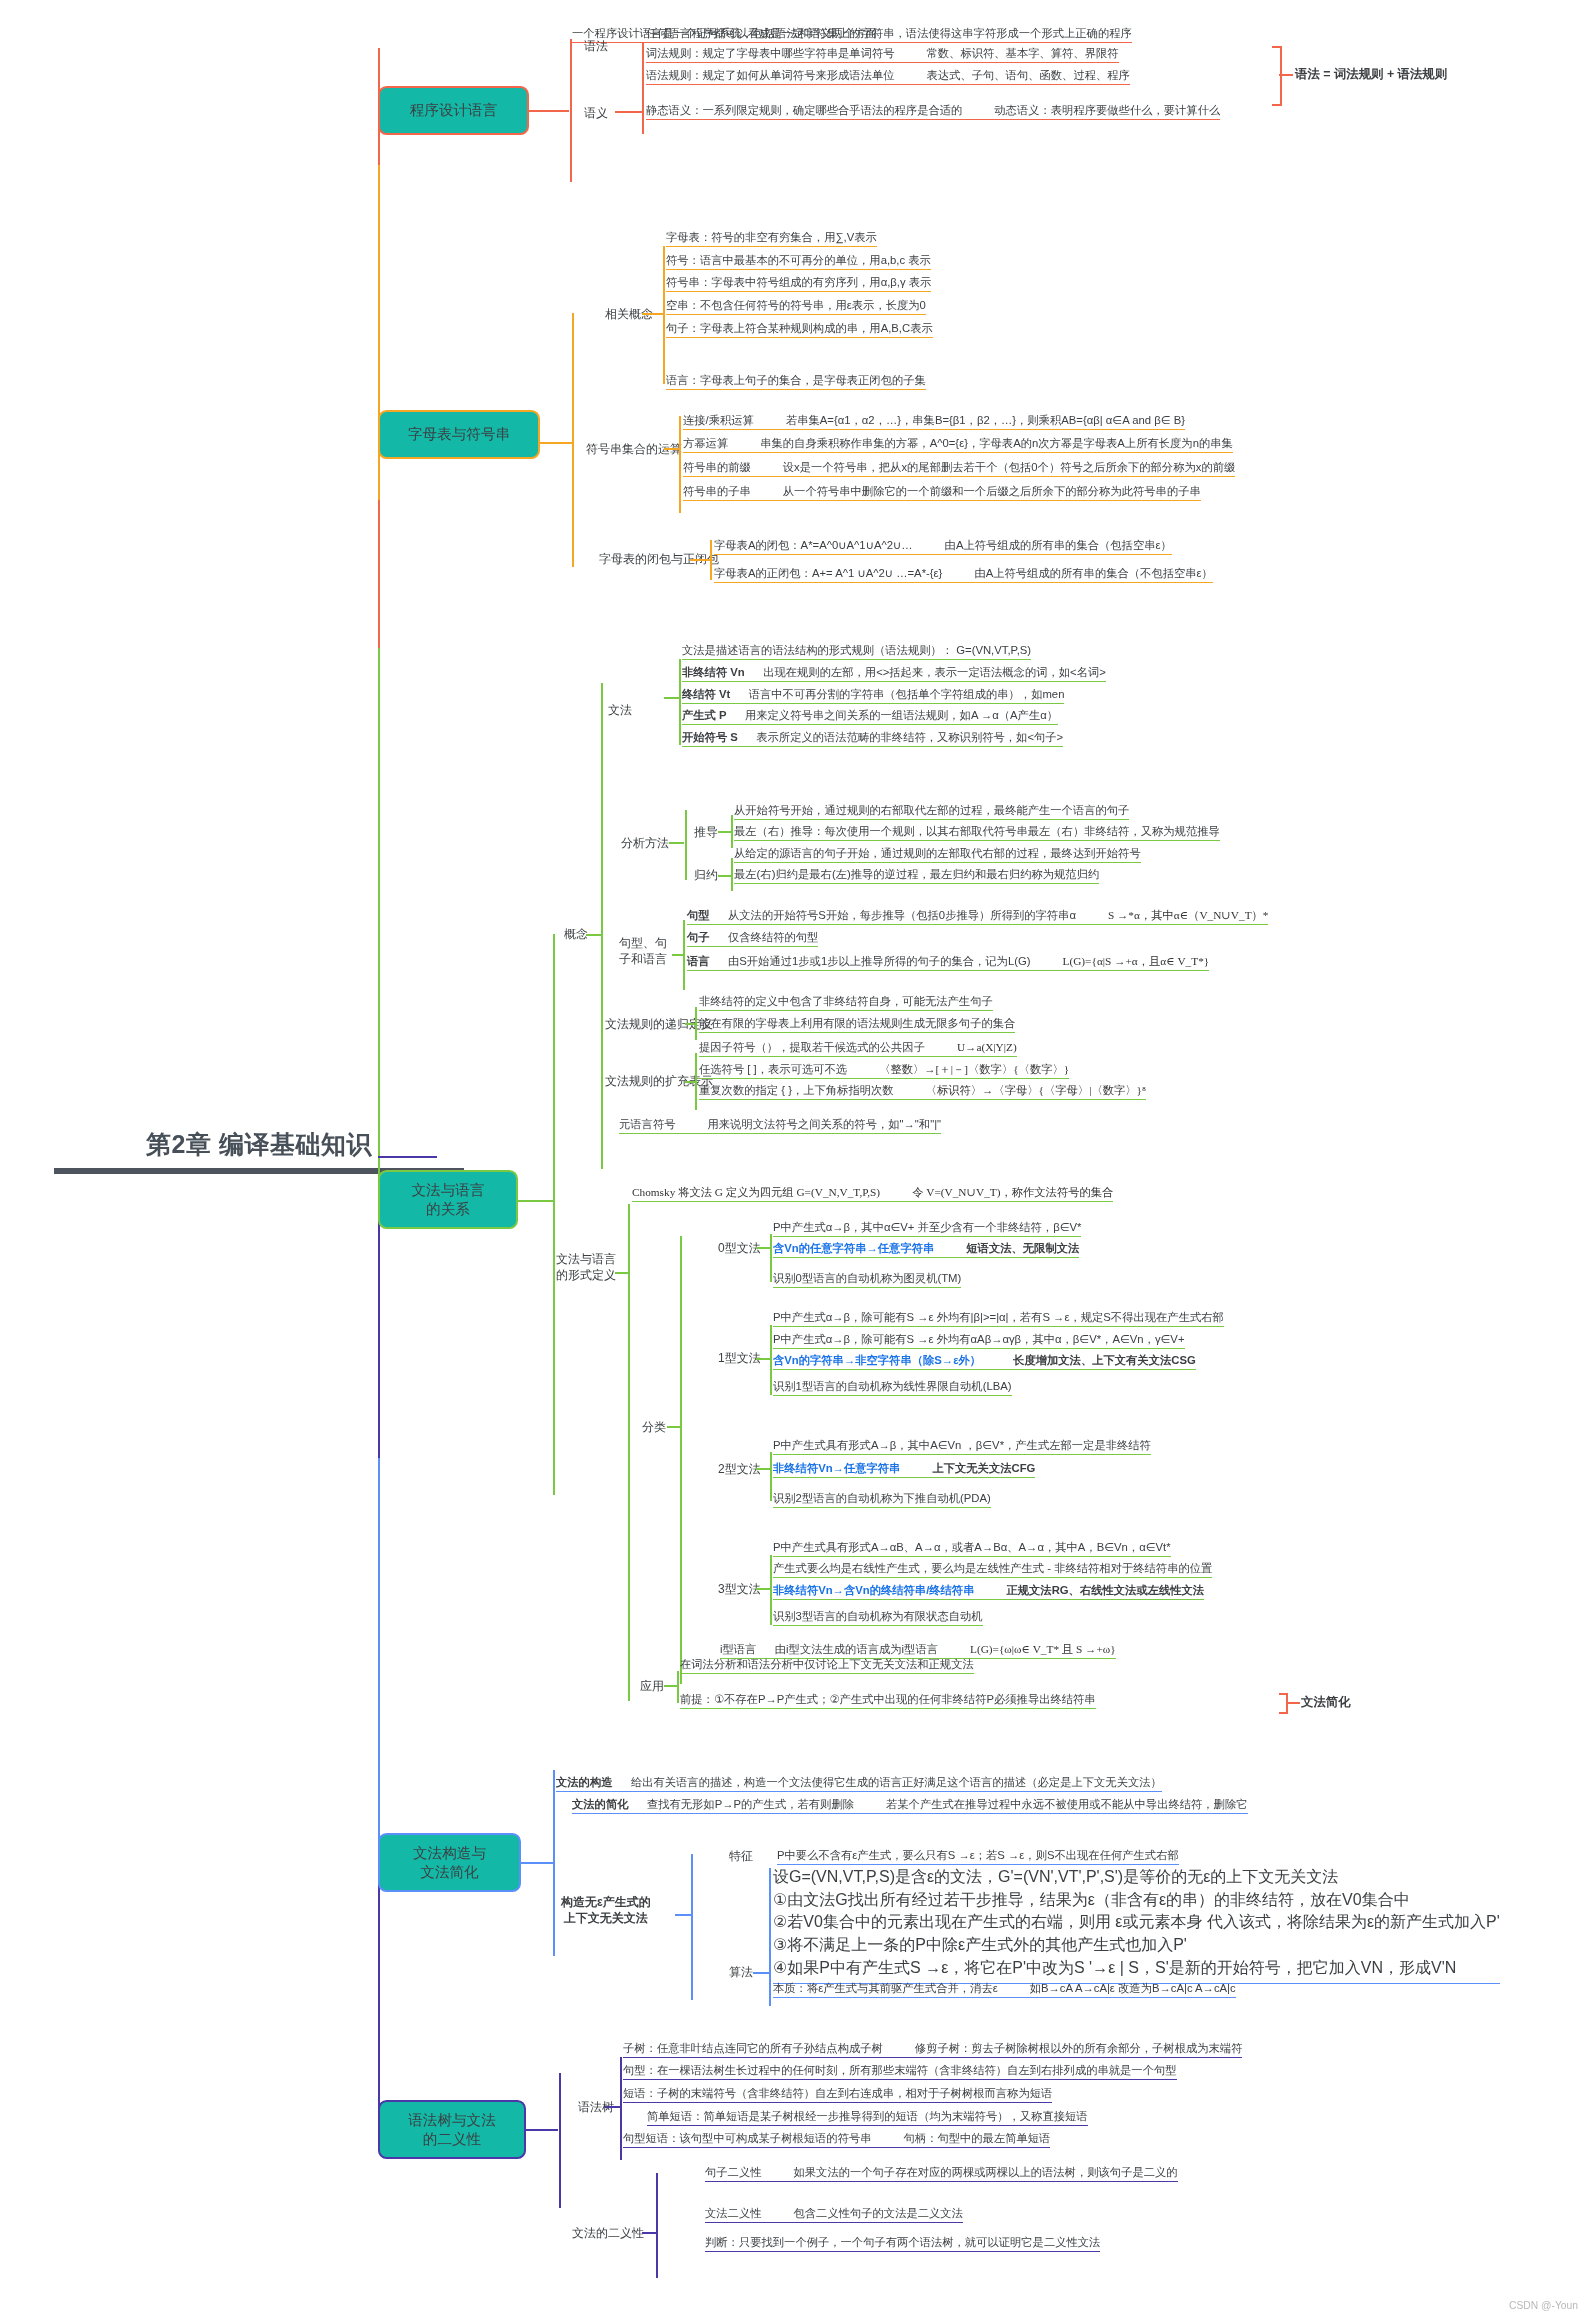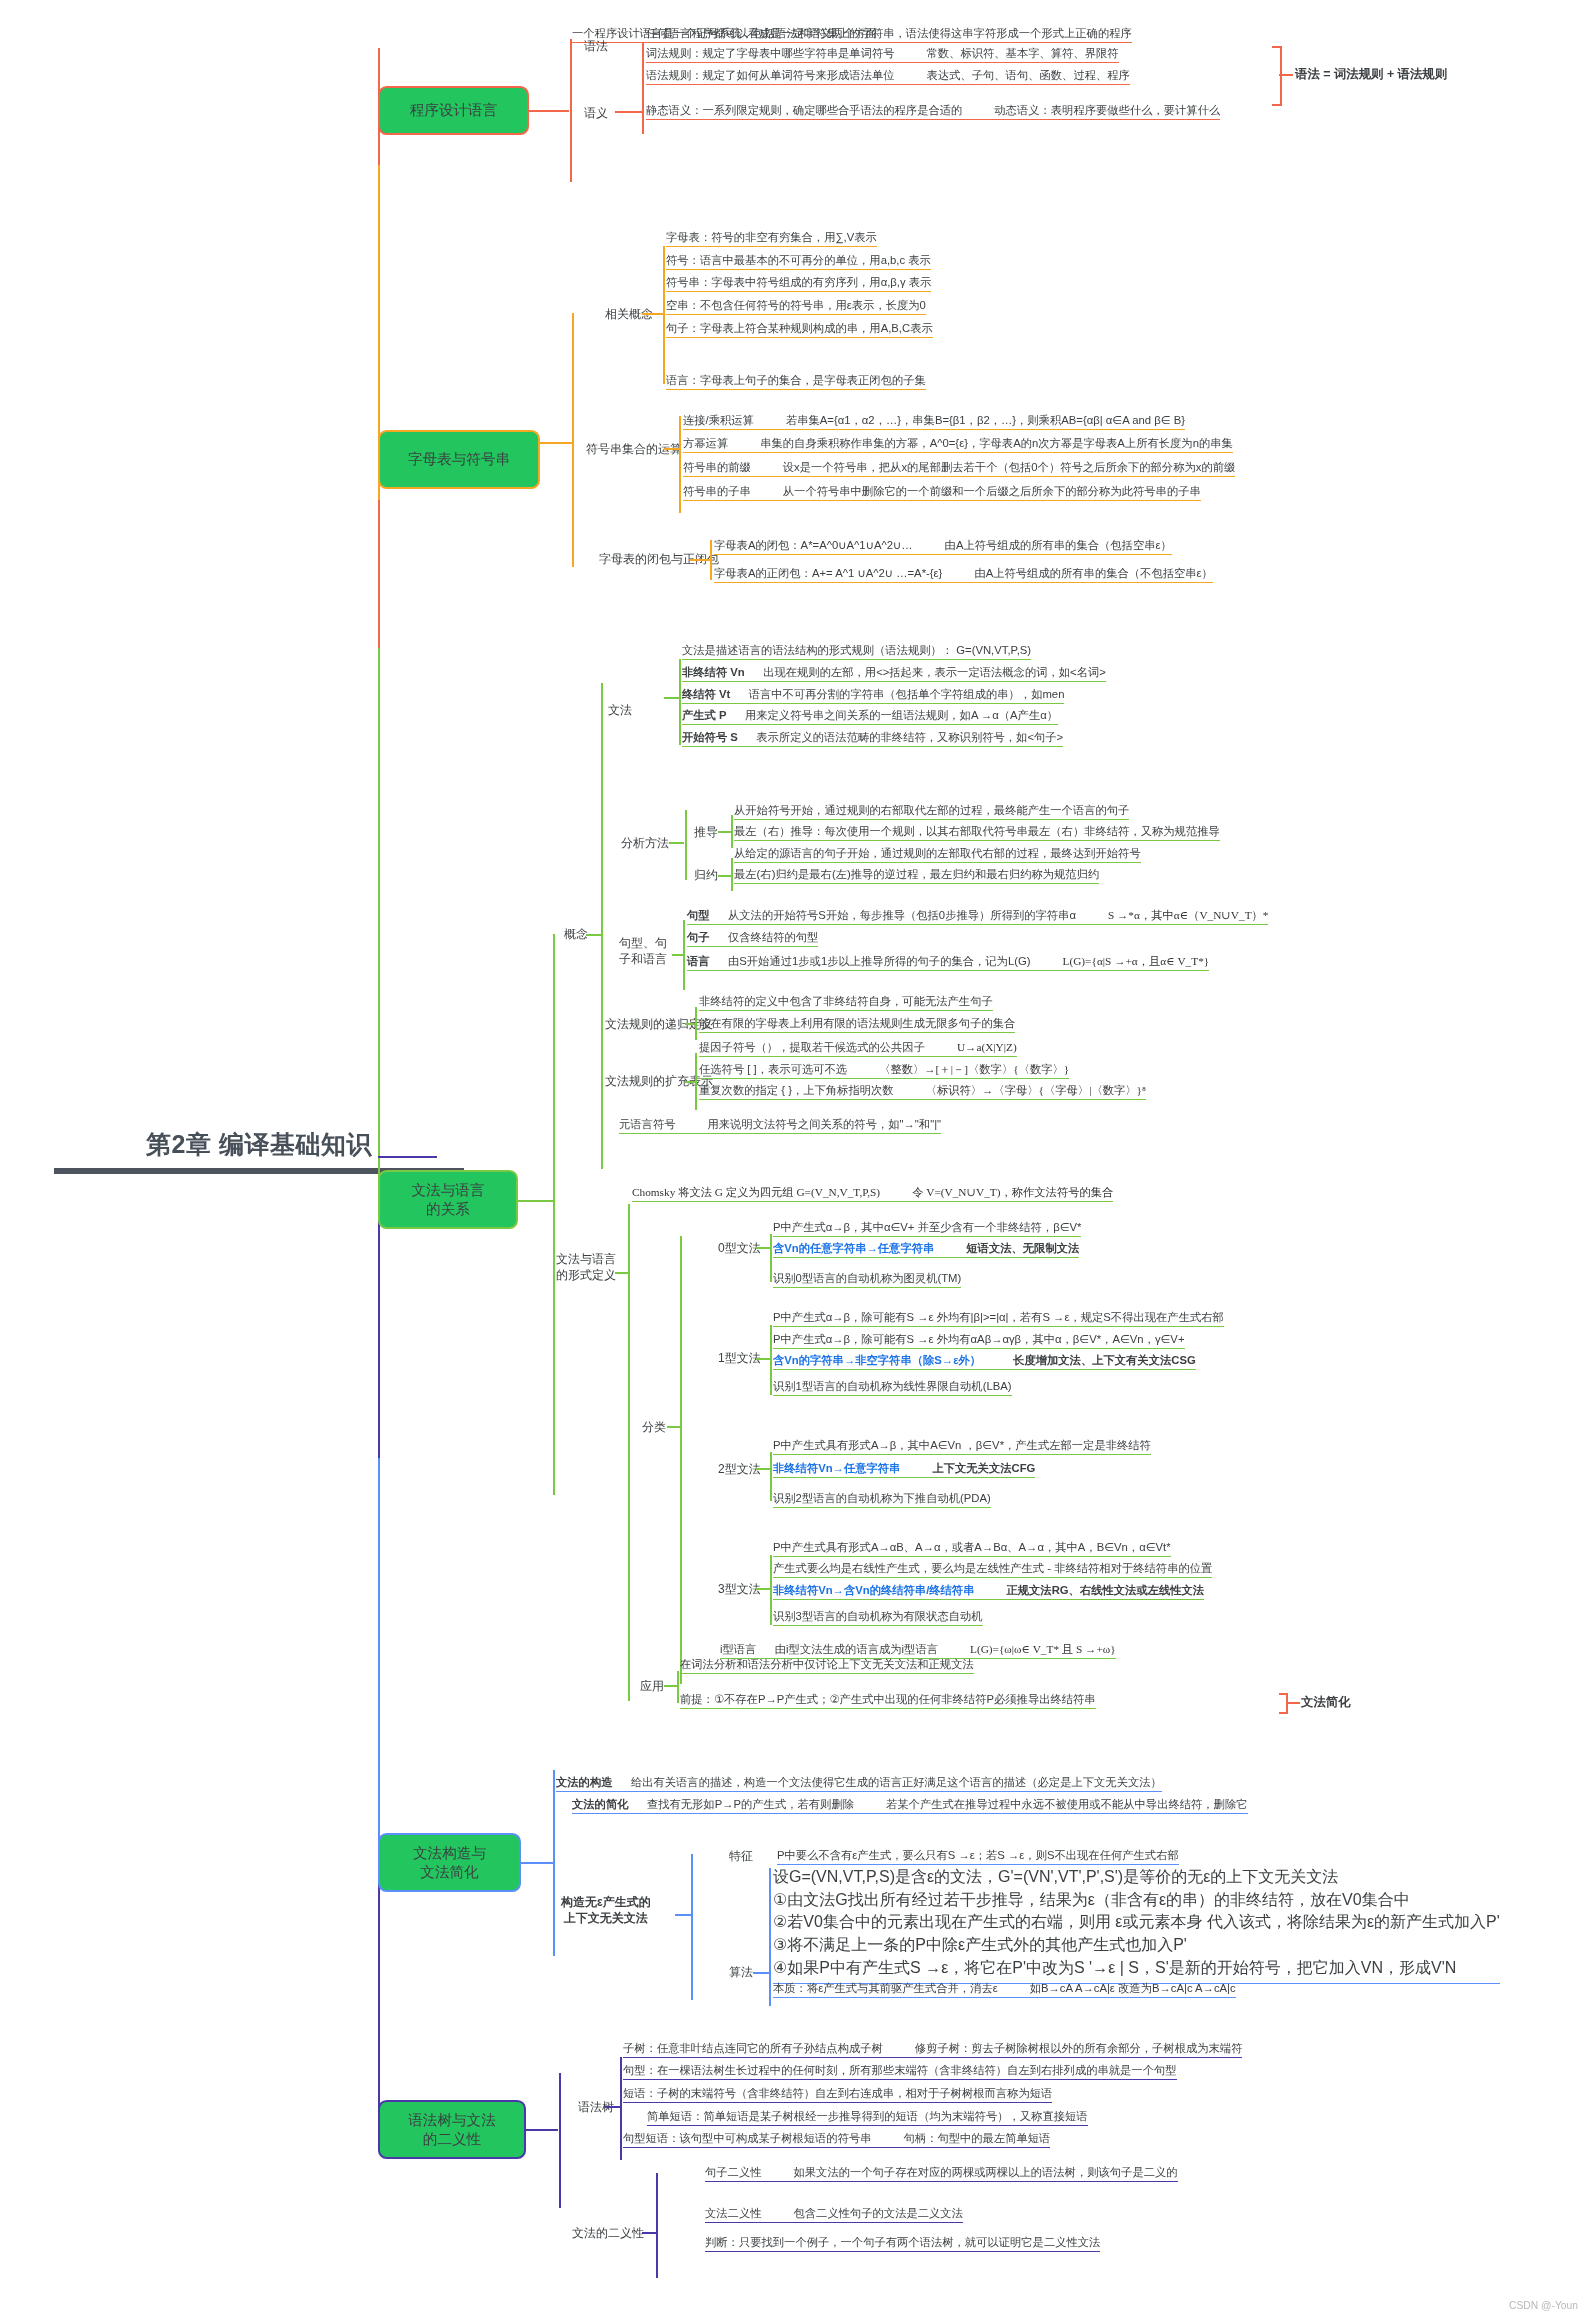--- a/index.html
+++ b/index.html
@@ -12,21 +12,21 @@
 
   
   .root{
     position:absolute;left:54px;top:1128px;width:410px;
     font-size:25px;font-weight:bold;color:#474f59;letter-spacing:0.5px;
     border-bottom:6px solid #4d545e;padding-bottom:6.5px;text-align:center;
   }
 
   
   .bnode{
-    position:absolute;border:2.7px solid #888;border-radius:8.6px;background:#22c55e;
+    position:absolute;border:2.7px solid #888;border-radius:8.6px;background:#14b8a6;
     display:flex;align-items:center;justify-content:center;text-align:center;
     font-size:14.6px;line-height:1.28;color:#3c4043;padding:4.3px 5.4px;box-sizing:border-box;
   }
 
   
   .l2{
     position:absolute;font-size:12px;color:#3c4043;text-align:center;line-height:1.3;
   }
 
   
@@ -85,21 +85,21 @@
   <div class="hl" style="left:1279px;top:74px;width:14px;background:#f4664a;"></div>
   <div class="leaf b" style="left:1295px;top:67px;font-size:12.4px;">
     <span>语法 = 词法规则 + 语法规则</span>
   </div>
 
   <div class="l2" style="left:584px;top:106px;"><span>语义</span></div>
   <div class="leaf ul" style="left:646px;top:103px;border-color:#f4664a;">
     <span>静态语义：一系列限定规则，确定哪些合乎语法的程序是合适的</span><span class="sp"></span><span>动态语义：表明程序要做些什么，要计算什么</span>
   </div>
 
-  <div class="bnode" style="left:378px;top:430px;width:162px;height:59px;border-color:#f5a623;">
+  <div class="bnode" style="left:378px;top:410px;width:162px;height:49px;border-color:#f5a623;">
     <span>字母表与符号串</span>
   </div>
   <div class="hl" style="left:540px;top:442px;width:32px;background:#f5a623;"></div>
   <div class="vl" style="left:572px;top:313px;height:254px;background:#f5a623;"></div>
 
   <div class="l2" style="left:605px;top:307px;"><span>相关概念</span></div>
   <div class="hl" style="left:642px;top:313px;width:20.5px;background:#f5a623;"></div>
   <div class="vl" style="left:663px;top:246px;height:138px;background:#f5a623;"></div>
   <div class="leaf ul" style="left:666px;top:230px;border-color:#f5a623;">字母表：符号的非空有穷集合，用∑,V表示</div>
   <div class="leaf ul" style="left:666px;top:253px;border-color:#f5a623;">符号：语言中最基本的不可再分的单位，用a,b,c 表示</div>

